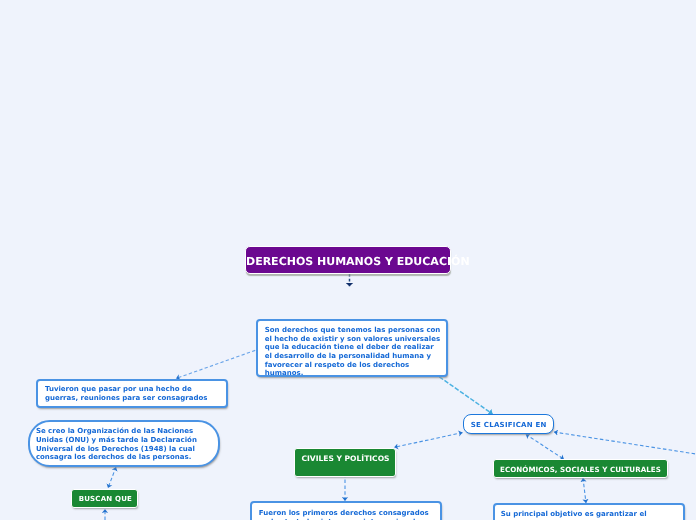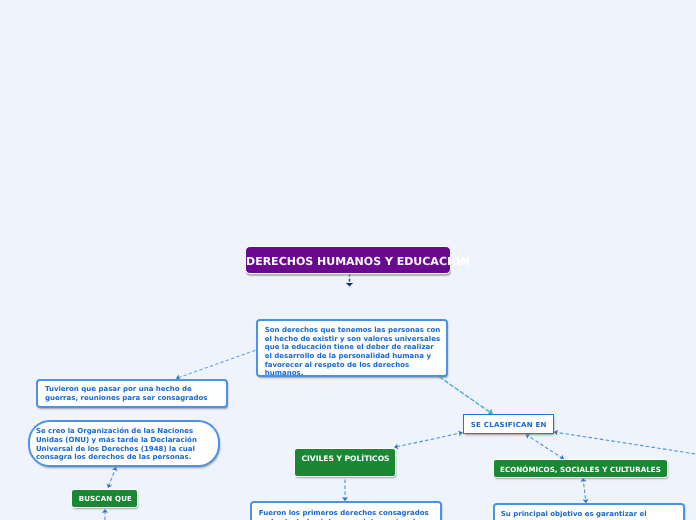--- a/index.html
+++ b/index.html
@@ -16,21 +16,21 @@
   #root-node .lbl{display:block;transform:translateZ(0);color:#fff;font-weight:bold;font-size:11px;
      text-align:center;line-height:30.5px;white-space:nowrap;}
 
   
   .wbox{background:#fff;border:2px solid #4a93e4;border-radius:4px;
      box-shadow:1px 2px 2px -1px rgba(140,140,140,.85);}
   .wbox .txt{display:block;transform:translateZ(0);color:#1569d6;font-weight:bold;font-size:7px;
      line-height:8.6px;white-space:pre-line;}
 
   
-  .bbox{background:#fff;border:1.8px solid #1d78dc;border-radius:0;
+  .bbox{background:#fff;border:1.8px solid #1d78dc;border-radius:8px;
      box-shadow:1px 2px 2px -1px rgba(140,140,140,.85);}
   .bbox .txt{display:block;transform:translateZ(0);color:#1569d6;font-weight:bold;font-size:7px;
      text-align:center;letter-spacing:.25px;white-space:nowrap;}
 
   
   .gbox{background:#1a8833;border:1.4px solid #ffffff;border-radius:3px;
      box-shadow:1px 2px 2px -1px rgba(150,150,155,.85);}
   .gbox .txt{display:block;transform:translateZ(0);color:#fff;font-weight:bold;text-align:center;white-space:nowrap;}
 </style>
 </head>

